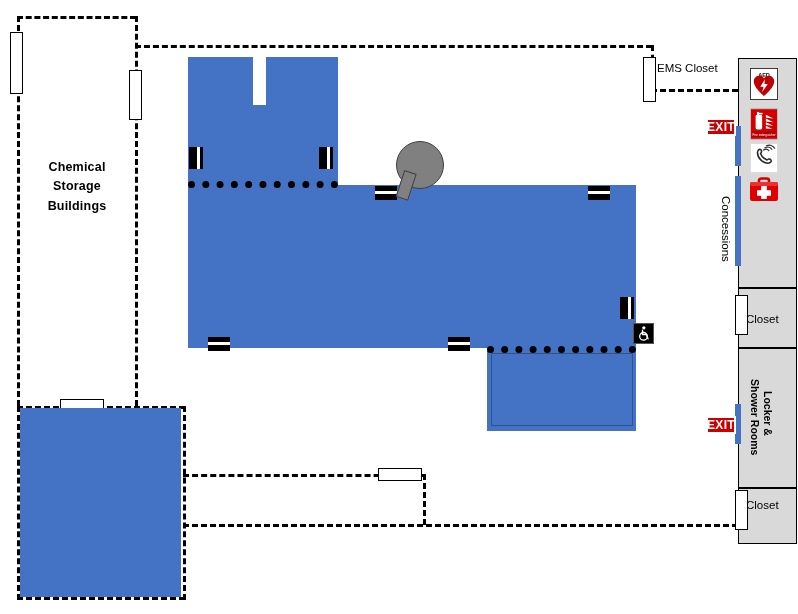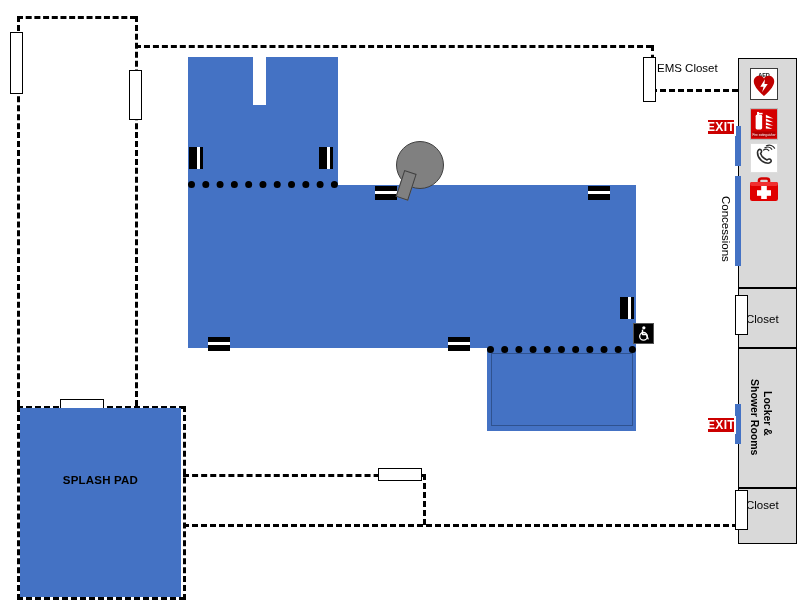--- a/index.html
+++ b/index.html
@@ -226,25 +226,29 @@
   <div class="ladder-v" style="left:319px; top:147px;"></div>
   <div class="ladder-h" style="left:375px; top:186px;"></div>
   <div class="ladder-h" style="left:588px; top:186px;"></div>
   <div class="ladder-v" style="left:620px; top:297px;"></div>
   <div class="ladder-h" style="left:208px; top:337px;"></div>
   <div class="ladder-h" style="left:448px; top:337px;"></div>
 
   <div class="feature-circle" style="left:396px; top:141px; width:48px; height:48px;"></div>
   <div class="feature-tail" style="left:404px; top:172px; width:13px; height:28px; transform:rotate(18deg); transform-origin: top center;"></div>
 
+  <div class="label-block" style="left:27px; top:158px; width:100px;">
+    <div>Chemical</div>
+    <div>Storage</div>
+    <div>Buildings</div>
+  </div>
 
   <div class="label-plain" style="left:657px; top:62px;">EMS Closet</div>
 
   <div class="pool" style="left:20px; top:408px; width:161px; height:189px;"></div>
-  <div class="label-block" style="left:20px; top:472px; width:161px; font-size:11.5px;">SPLASH PAD</div>
 
   <div class="bldg-room" style="left:738px; top:58px; width:59px; height:230px;"></div>
   <div class="label-vert" style="left:720px; top:196px;">Concessions</div>
 
   <div class="bldg-room" style="left:738px; top:288px; width:59px; height:60px;"></div>
   <div class="label-plain" style="left:746px; top:313px;">Closet</div>
 
   <div class="bldg-room" style="left:738px; top:348px; width:59px; height:140px;"></div>
   <div class="label-vert bold" style="left:762px; top:391px; font-size:10.5px;">Locker &amp;</div>
   <div class="label-vert bold" style="left:749px; top:379px; font-size:10.5px;">Shower Rooms</div>

